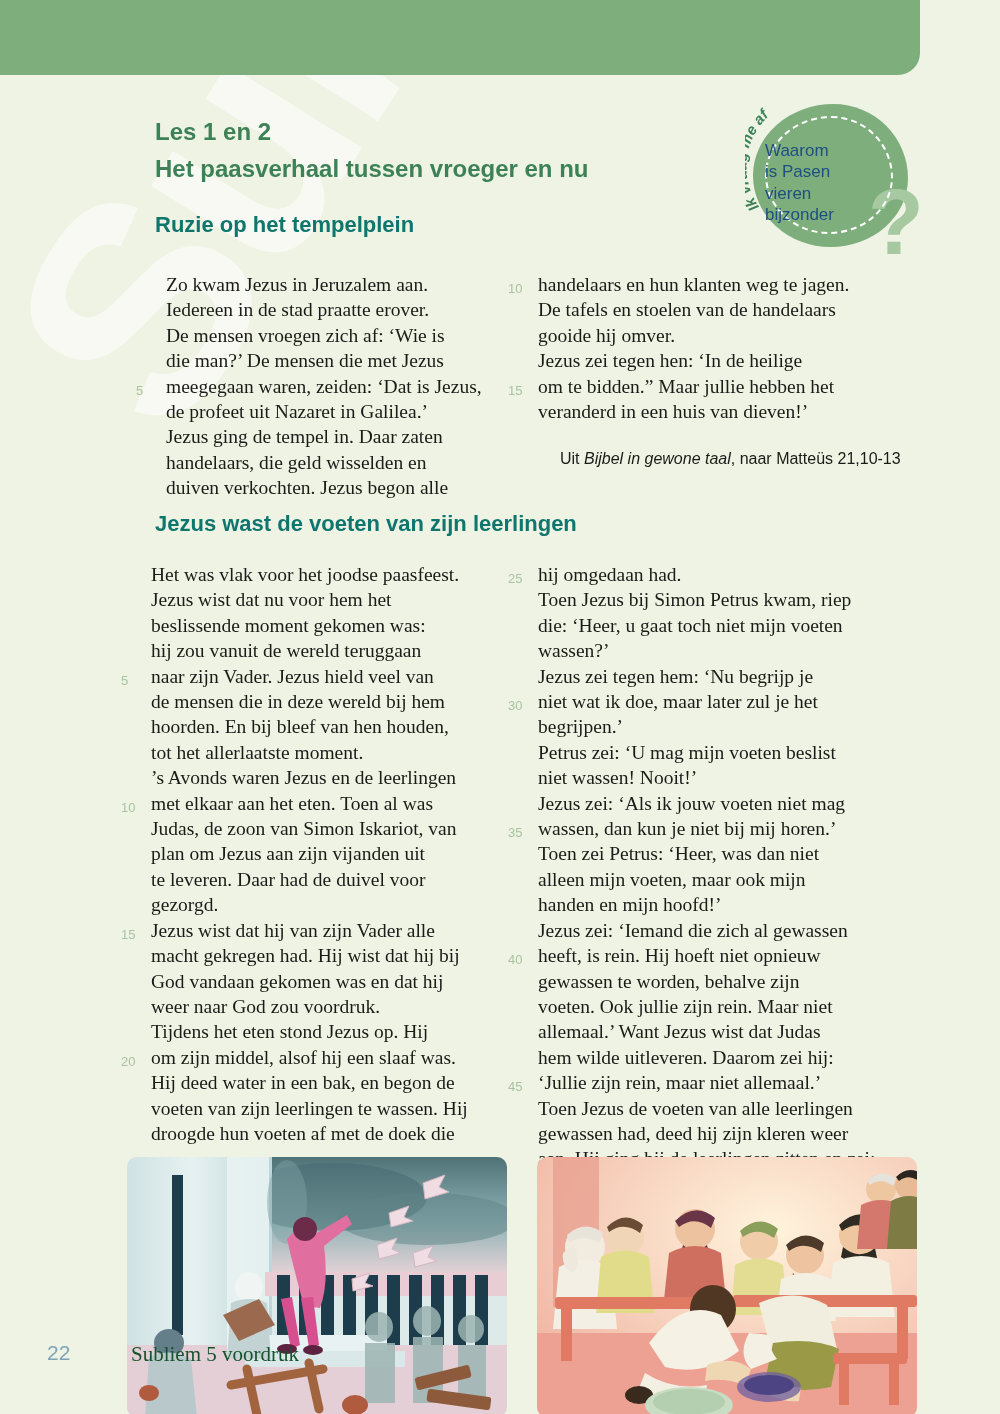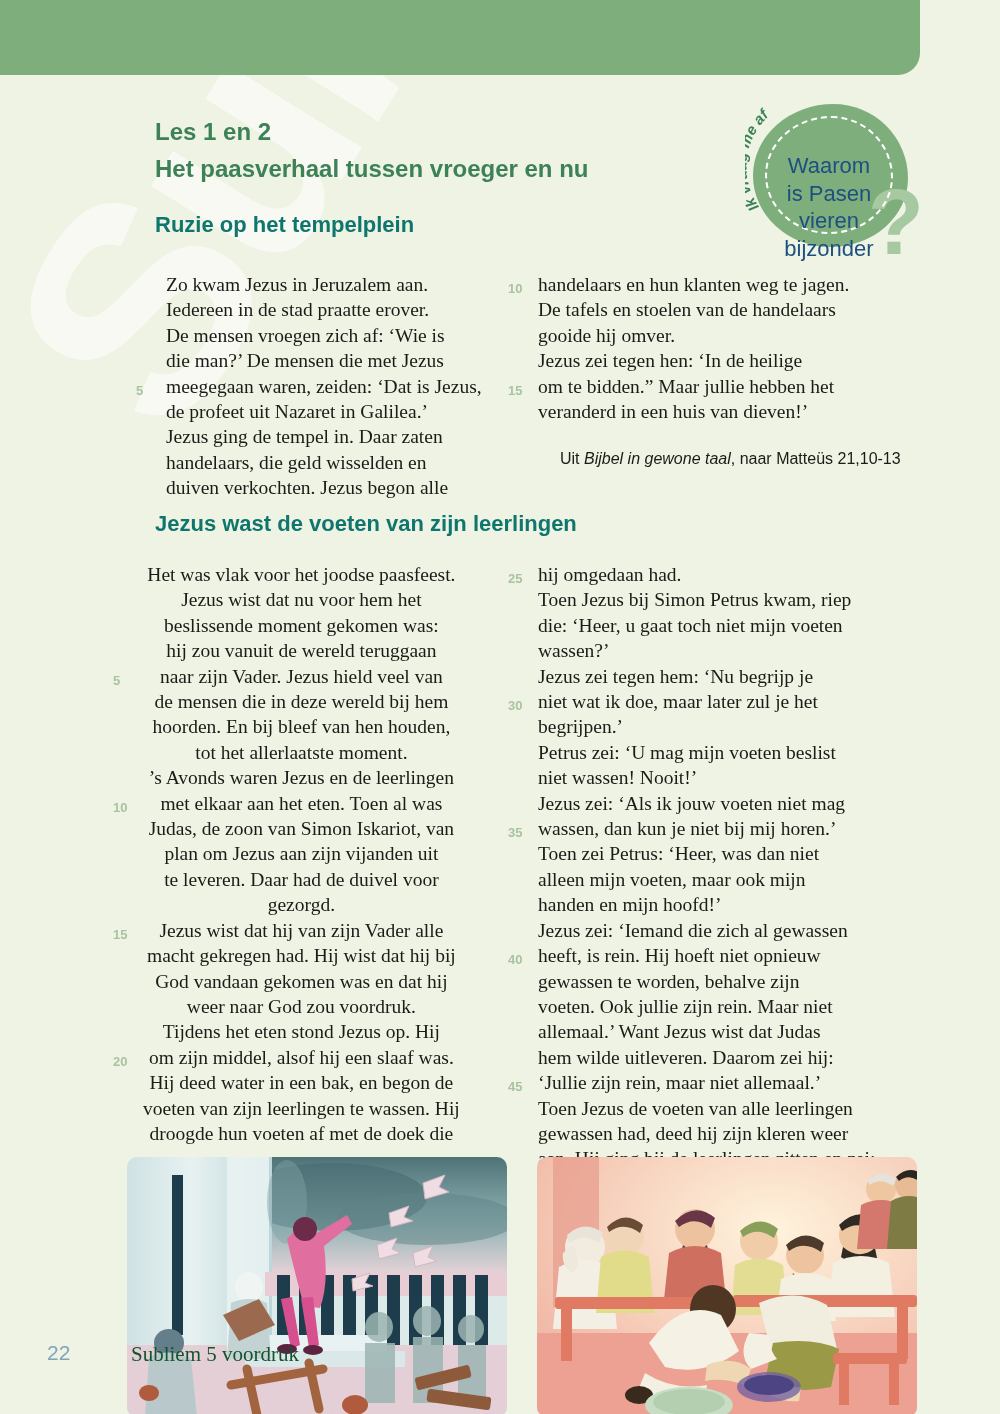--- a/index.html
+++ b/index.html
@@ -108,50 +108,48 @@
     position:absolute;
     left:20px; top:20px;
     width:128px; height:118px;
     border:2px dashed #ffffff;
     border-radius:52% 48% 50% 50% / 50% 52% 48% 50%;
   }
   #badge-arc { position:absolute; left:0; top:0; width:175px; height:160px; }
   #badge-arc text { font-family:"Liberation Sans", sans-serif; font-size:15px; font-style:italic; fill:#3d8257; font-weight:bold; }
   #badge-lines {
     position:absolute;
-    left:20px; top:56px;
+    left:20px; top:44px;
     width:128px;
-    text-align:center;
-    font-family:"Liberation Sans", sans-serif;
-    font-size:22px;
+    font-family:"Liberation Sans", sans-serif;
+    font-size:17px;
     line-height:1.26;
     color:#1d4f80;
   }
 
   
   .passage-col {
     position:absolute;
     font-size:19.5px;
     line-height:25.4px;
     color:#1b1b17;
   }
   .line { position:relative; white-space:nowrap; }
   .line .num {
     position:absolute;
     left:-30px;
     font-family:"Liberation Sans", sans-serif;
     font-size:13px;
     color:#a9c3a0;
     top:4px;
-    font-weight:bold;
   }
 
   #p1-left  { left:166px; top:272px; }
   #p1-right { left:538px; top:272px; }
-  #p2-left  { left:143px; top:562px;text-align:center; }
+  #p2-left  { left:151px; top:562px; }
   #p2-right { left:538px; top:562px; }
 
   #source-line {
     position:absolute;
     left:560px; top:450px;
     font-family:"Liberation Sans", sans-serif;
     font-size:16px;
     color:#1b1b17;
     white-space:nowrap;
   }

